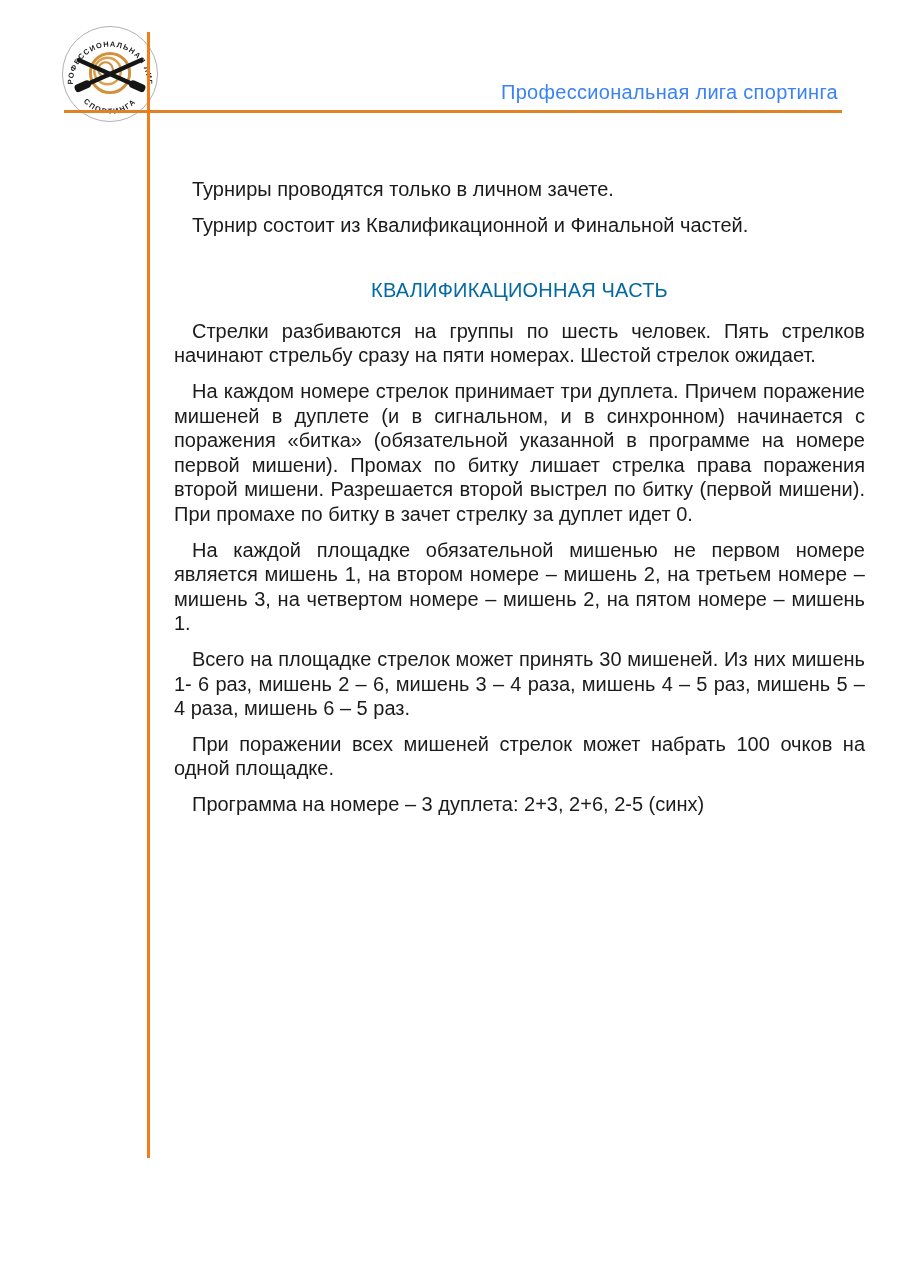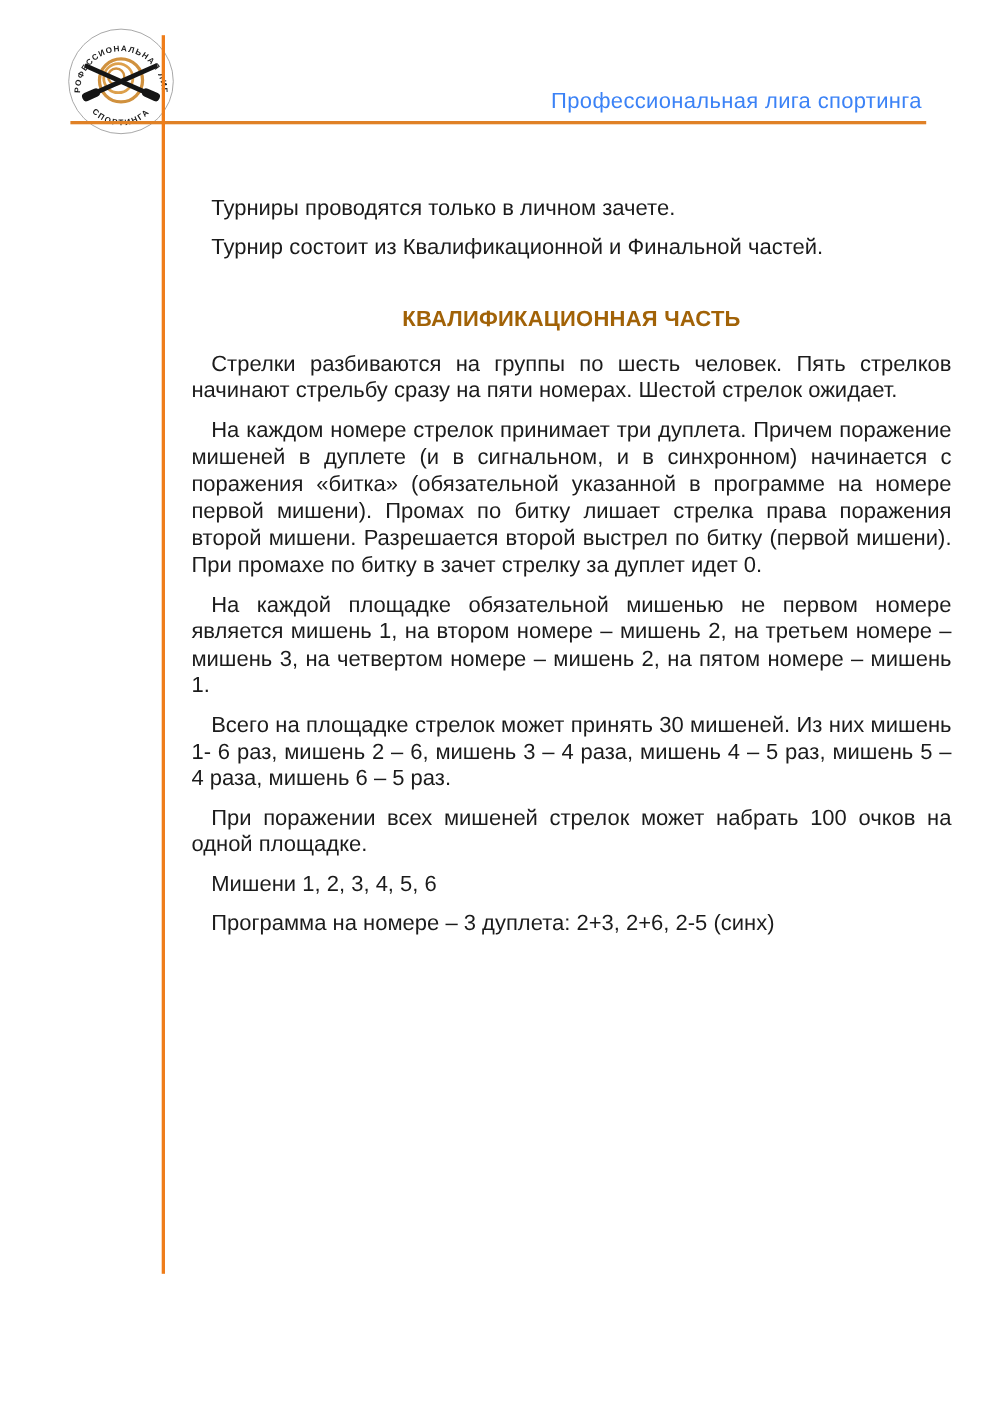--- a/index.html
+++ b/index.html
@@ -50,25 +50,25 @@
     color: #1b1b1b;
     text-align: justify;
     margin-left: 22px;
   }
   .content p {
     margin: 0 0 11px 0;
     text-indent: 18px;
   }
   .section-title {
     font-size: 20px;
-    font-weight: bold;
+    font-weight: normal;
     text-align: center;
     text-indent: 0;
     letter-spacing: 0.2px;
-    color: #a16207;
+    color: #0369a1;
     margin: 41px 0 16px 0;
   }
 </style>
 </head>
 <body>
 
 <div class="page">
 
   <svg class="logo" viewBox="0 0 100 100" aria-hidden="true">
     <defs>
@@ -109,17 +109,16 @@
     <p>Турниры проводятся только в личном зачете.</p>
     <p>Турнир состоит из Квалификационной и Финальной частей.</p>
 
     <h2 class="section-title">КВАЛИФИКАЦИОННАЯ ЧАСТЬ</h2>
 
     <p>Стрелки разбиваются на группы по шесть человек. Пять стрелков начинают стрельбу сразу на пяти номерах. Шестой стрелок ожидает.</p>
     <p>На каждом номере стрелок принимает три дуплета. Причем поражение мишеней в дуплете (и в сигнальном, и в синхронном) начинается с поражения «битка» (обязательной указанной в программе на номере первой мишени). Промах по битку лишает стрелка права поражения второй мишени. Разрешается второй выстрел по битку (первой мишени). При промахе по битку в зачет стрелку за дуплет идет 0.</p>
     <p>На каждой площадке обязательной мишенью не первом номере является мишень 1, на втором номере – мишень 2, на третьем номере – мишень 3, на четвертом номере – мишень 2, на пятом номере – мишень 1.</p>
     <p>Всего на площадке стрелок может принять 30 мишеней. Из них мишень 1- 6 раз, мишень 2 – 6, мишень 3 – 4 раза, мишень 4 – 5 раз, мишень 5 – 4 раза, мишень 6 – 5 раз.</p>
     <p>При поражении всех мишеней стрелок может набрать 100 очков на одной площадке.</p>
-    <p>Мишени 1, 2, 3, 4, 5, 6</p>
     <p>Программа на номере – 3 дуплета: 2+3, 2+6, 2-5 (синх)</p>
   </main>
 
 </div>
 
 </body></html>

